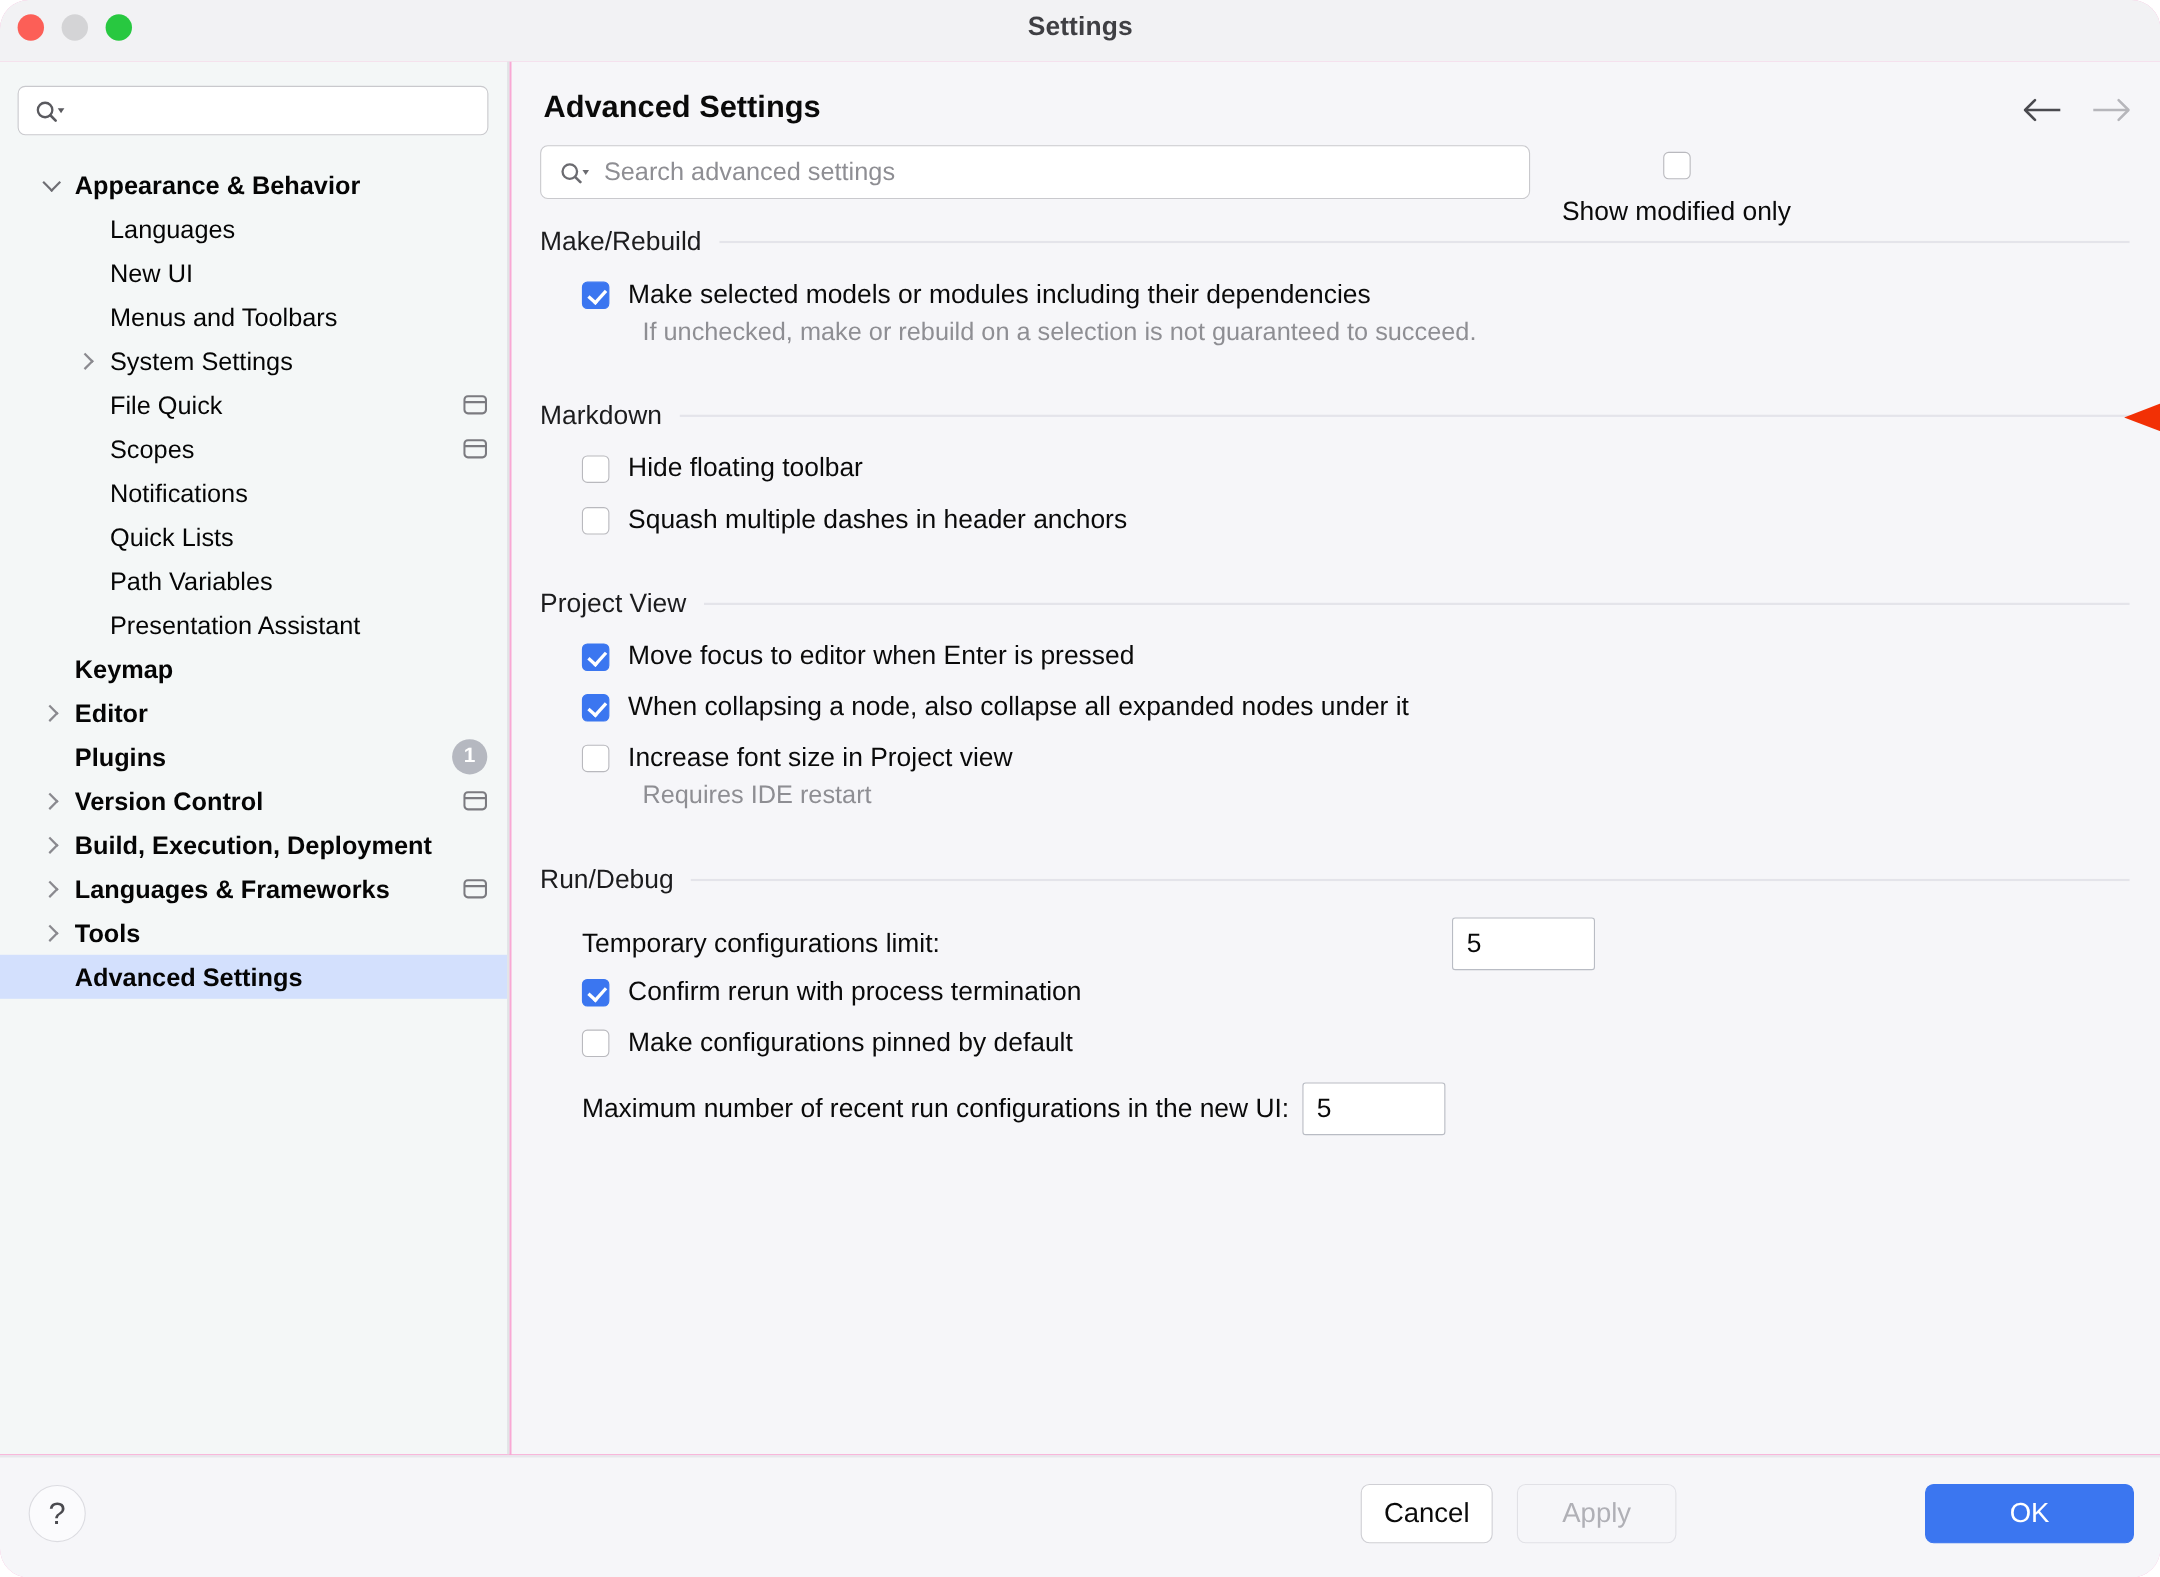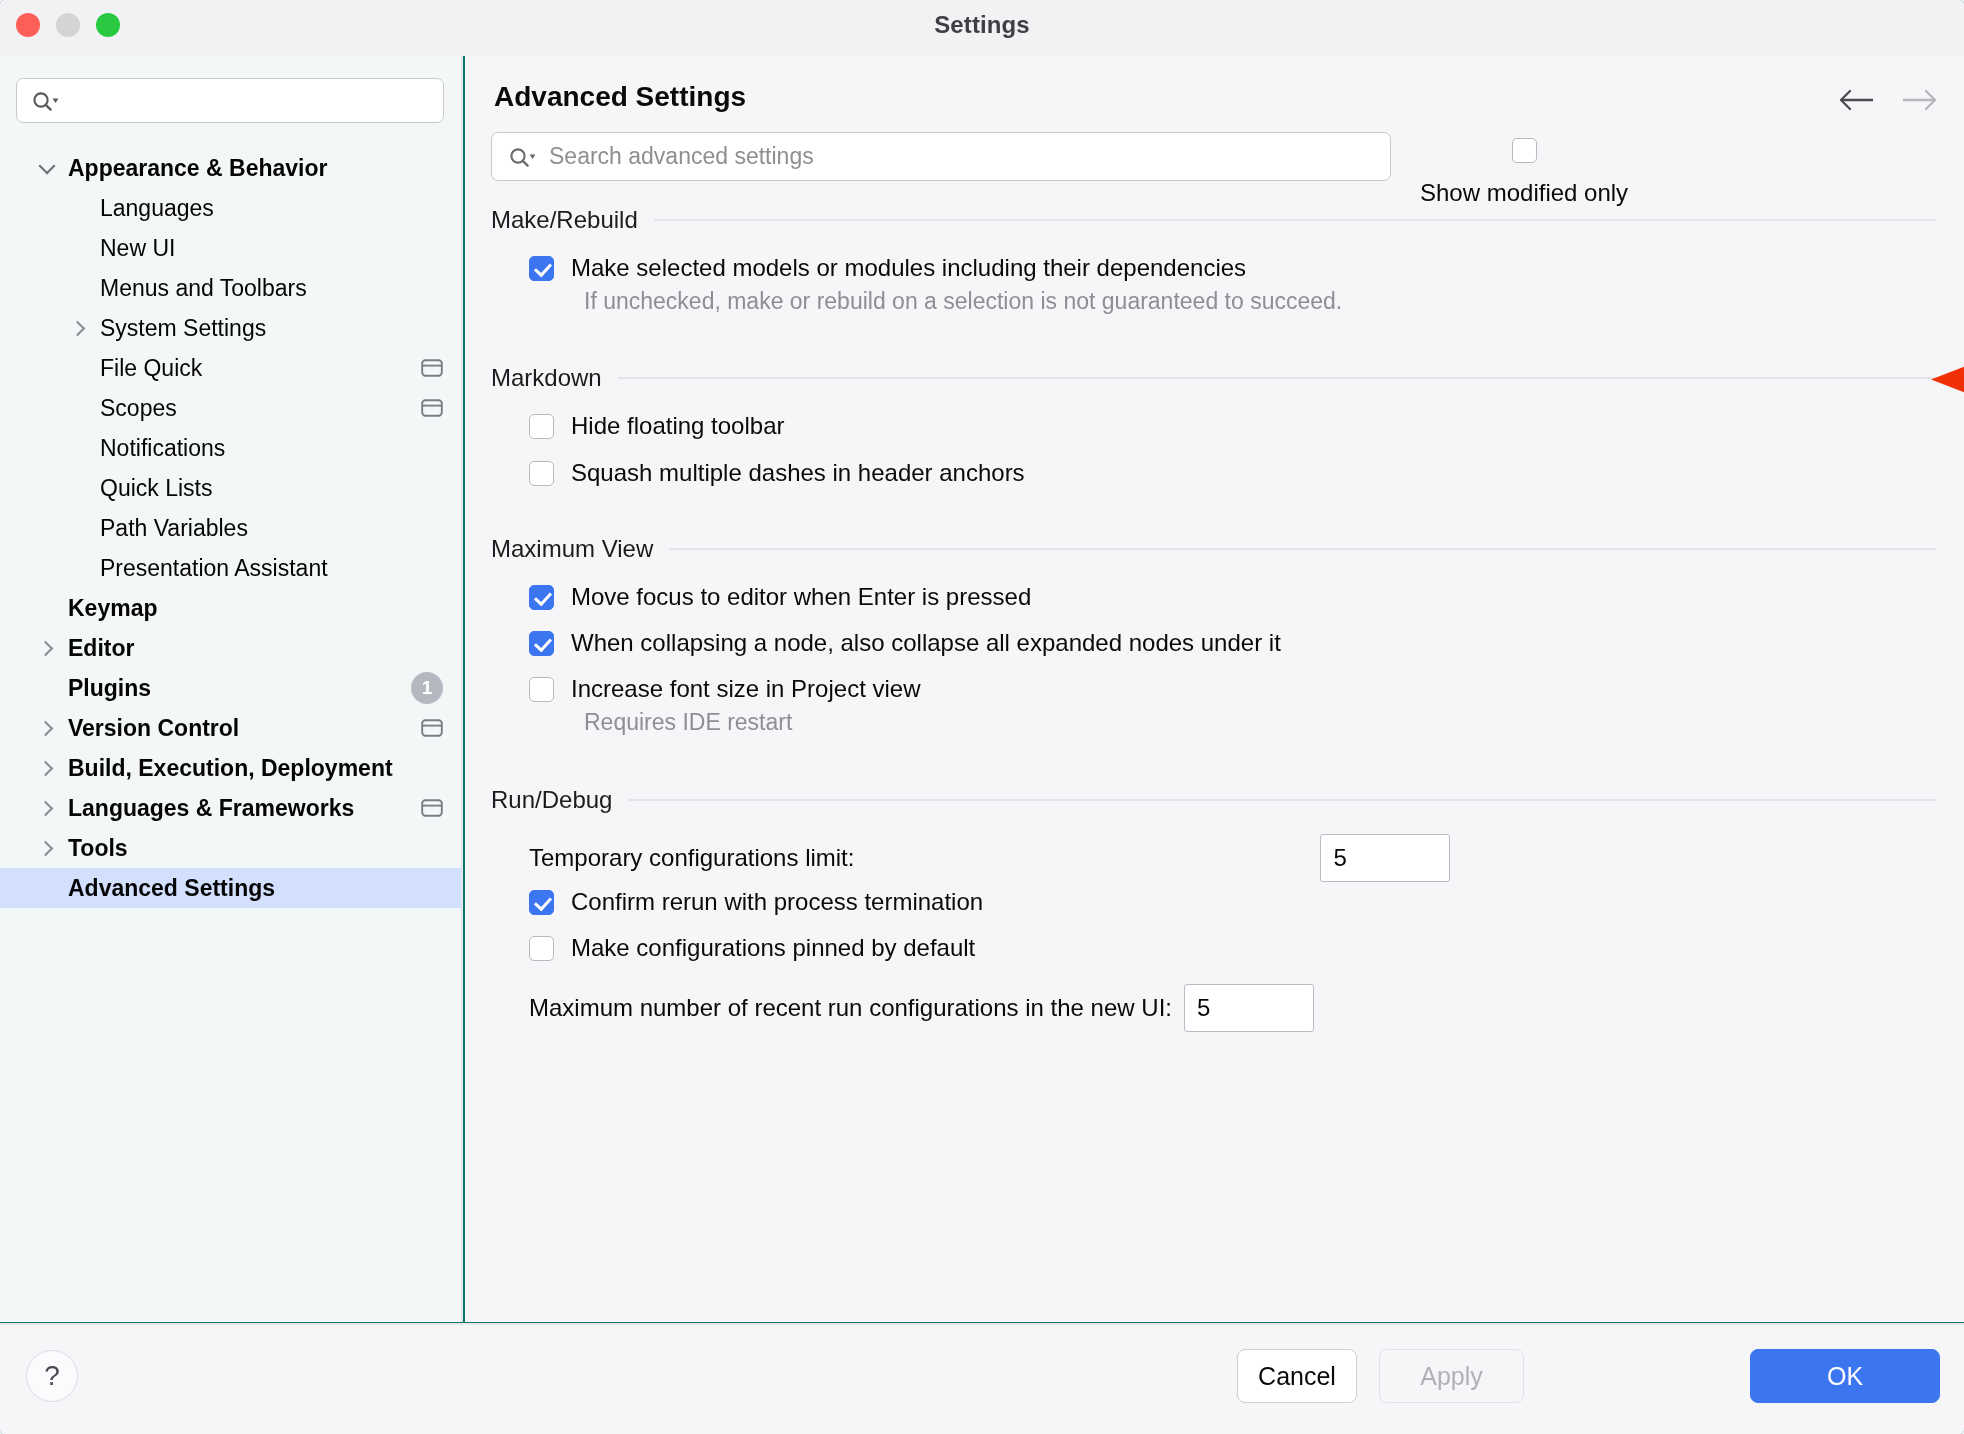--- a/index.html
+++ b/index.html
@@ -5,22 +5,22 @@
   * { box-sizing: border-box; margin: 0; padding: 0; }
   html, body {
     width: 1964px; height: 1434px;
     font-family: "Liberation Sans", sans-serif;
     background: #ffffff;
     overflow: hidden;
   }
   #window {
     position: relative;
     width: 1964px; height: 1434px;
-    background: #0f766e;
-    border-radius: 4px;
+    background: #f9a8d4;
+    border-radius: 26px;
     overflow: hidden;
   }
 
   
   #titlebar {
     position: absolute; left: 0; top: 0; width: 1964px; height: 56px;
     background: #f2f2f4;
   }
   #traffic {
     position: absolute; left: 16px; top: 13px;
@@ -338,21 +338,21 @@
             <span class="cb off"></span>
             <span class="cb-label">Hide floating toolbar</span>
           </div>
           <div class="opt-row" style="position: absolute; top: 95px;">
             <span class="cb off"></span>
             <span class="cb-label">Squash multiple dashes in header anchors</span>
           </div>
         </div>
         <div class="section" style="top: 479px;">
           <div class="sec-head">
-            <span class="sec-title">Maximum View</span>
+            <span class="sec-title">Project View</span>
             <span class="sec-rule"></span>
           </div>
           <div class="opt-row" style="position: absolute; top: 48px;">
             <span class="cb on"></span>
             <span class="cb-label">Move focus to editor when Enter is pressed</span>
           </div>
           <div class="opt-row" style="position: absolute; top: 94px;">
             <span class="cb on"></span>
             <span class="cb-label">When collapsing a node, also collapse all expanded nodes under it</span>
           </div>

